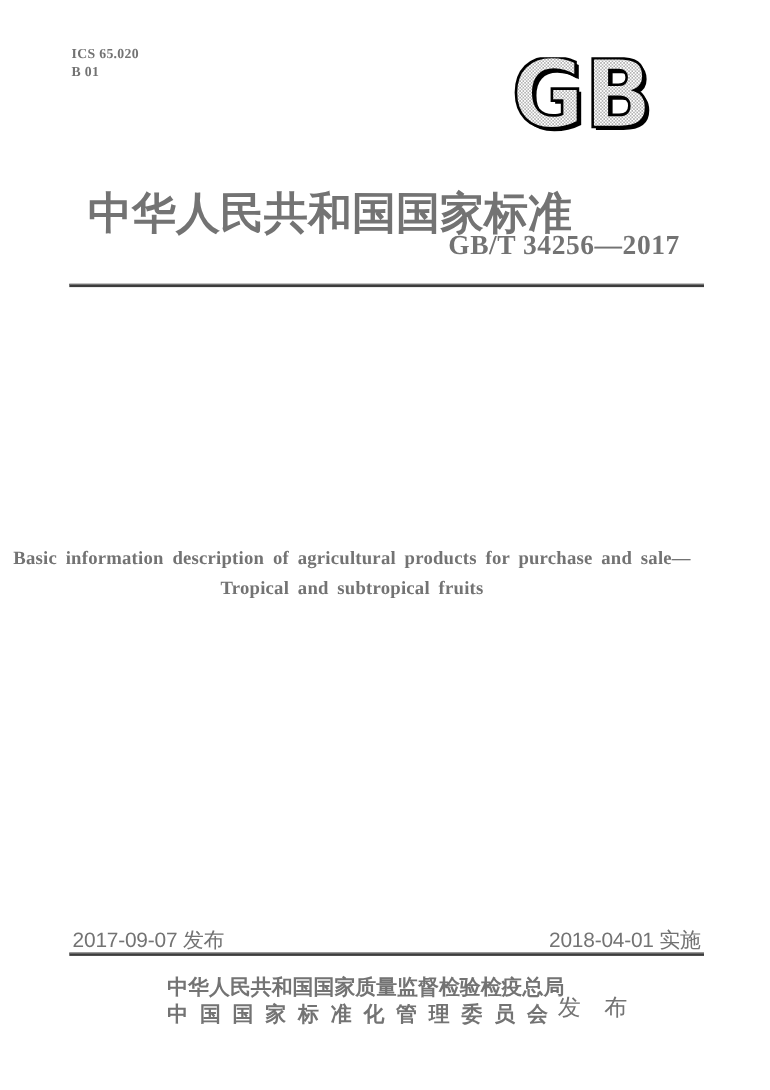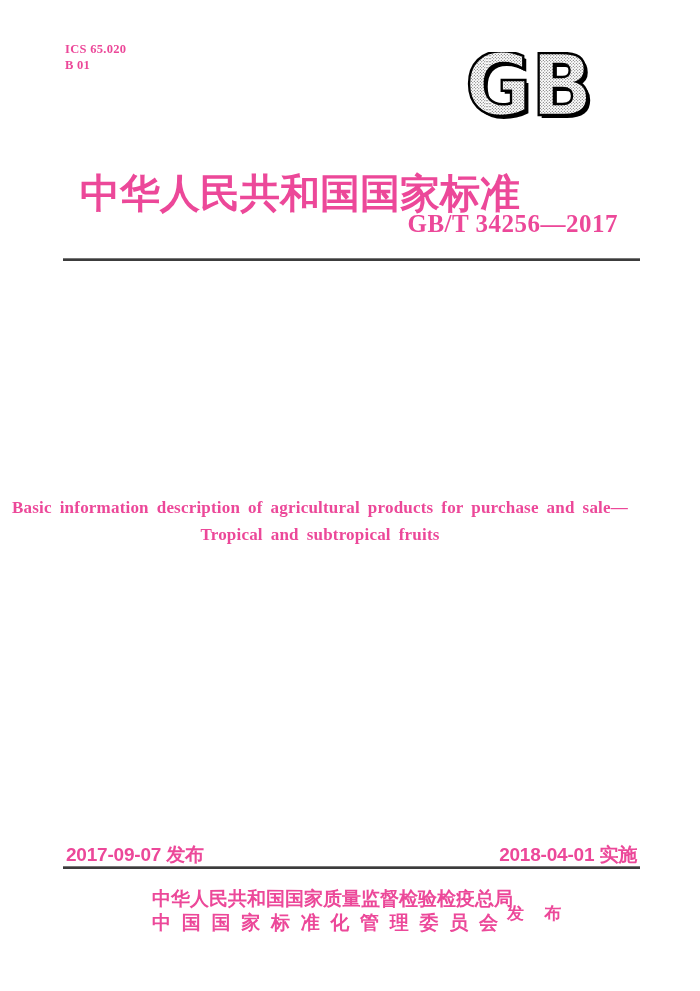--- a/index.html
+++ b/index.html
@@ -1,21 +1,21 @@
 <!DOCTYPE html>
 <html><head>
 <meta charset="utf-8">
 <style>
   html,body{margin:0;padding:0;background:#888;}
   .page{
     position:relative;
     width:700px;height:991px;
     margin:0 auto;
     background:#ffffff;
-    color:#ec4899;
+    color:#737373;
     font-family:"Liberation Sans","DejaVu Sans",sans-serif;
     overflow:hidden;
   }
   
   .ics-block{
     position:absolute;left:65px;top:41px;
     font-family:"Liberation Serif","DejaVu Serif",serif;
     font-weight:bold;font-size:12.5px;line-height:16px;
     letter-spacing:.3px;
   }
@@ -55,37 +55,37 @@
     position:absolute;left:0;top:494px;width:640px;
     text-align:center;
     font-family:"Liberation Serif","DejaVu Serif",serif;
     font-weight:bold;font-size:17px;line-height:27px;
     word-spacing:3.5px;letter-spacing:.2px;
   }
   
   .dates{
     position:absolute;left:66px;right:63px;top:842px;
     display:flex;justify-content:space-between;
-    font-size:19px;font-weight:700;letter-spacing:-0.2px;
+    font-size:19px;font-weight:400;letter-spacing:-0.2px;
     font-family:"Liberation Sans","DejaVu Sans",sans-serif;
   }
   
   .issuer-lines{
     position:absolute;left:152px;top:887px;width:346px;
     font-family:"Liberation Serif","DejaVu Serif",serif;
     font-weight:600;font-size:19px;line-height:24px;
     white-space:nowrap;
   }
   .issuer-line2{
     text-align:justify;text-align-last:justify;
   }
   .release-label{
     position:absolute;left:507px;top:902px;
     font-family:"Liberation Serif","DejaVu Serif",serif;
-    font-weight:700;font-size:17px;letter-spacing:8px;
+    font-weight:400;font-size:21px;letter-spacing:8px;
     white-space:nowrap;
   }
 </style>
 </head>
 <body>
 
 <div class="page">
 
   <div class="ics-block">
     <div>ICS 65.020</div>

